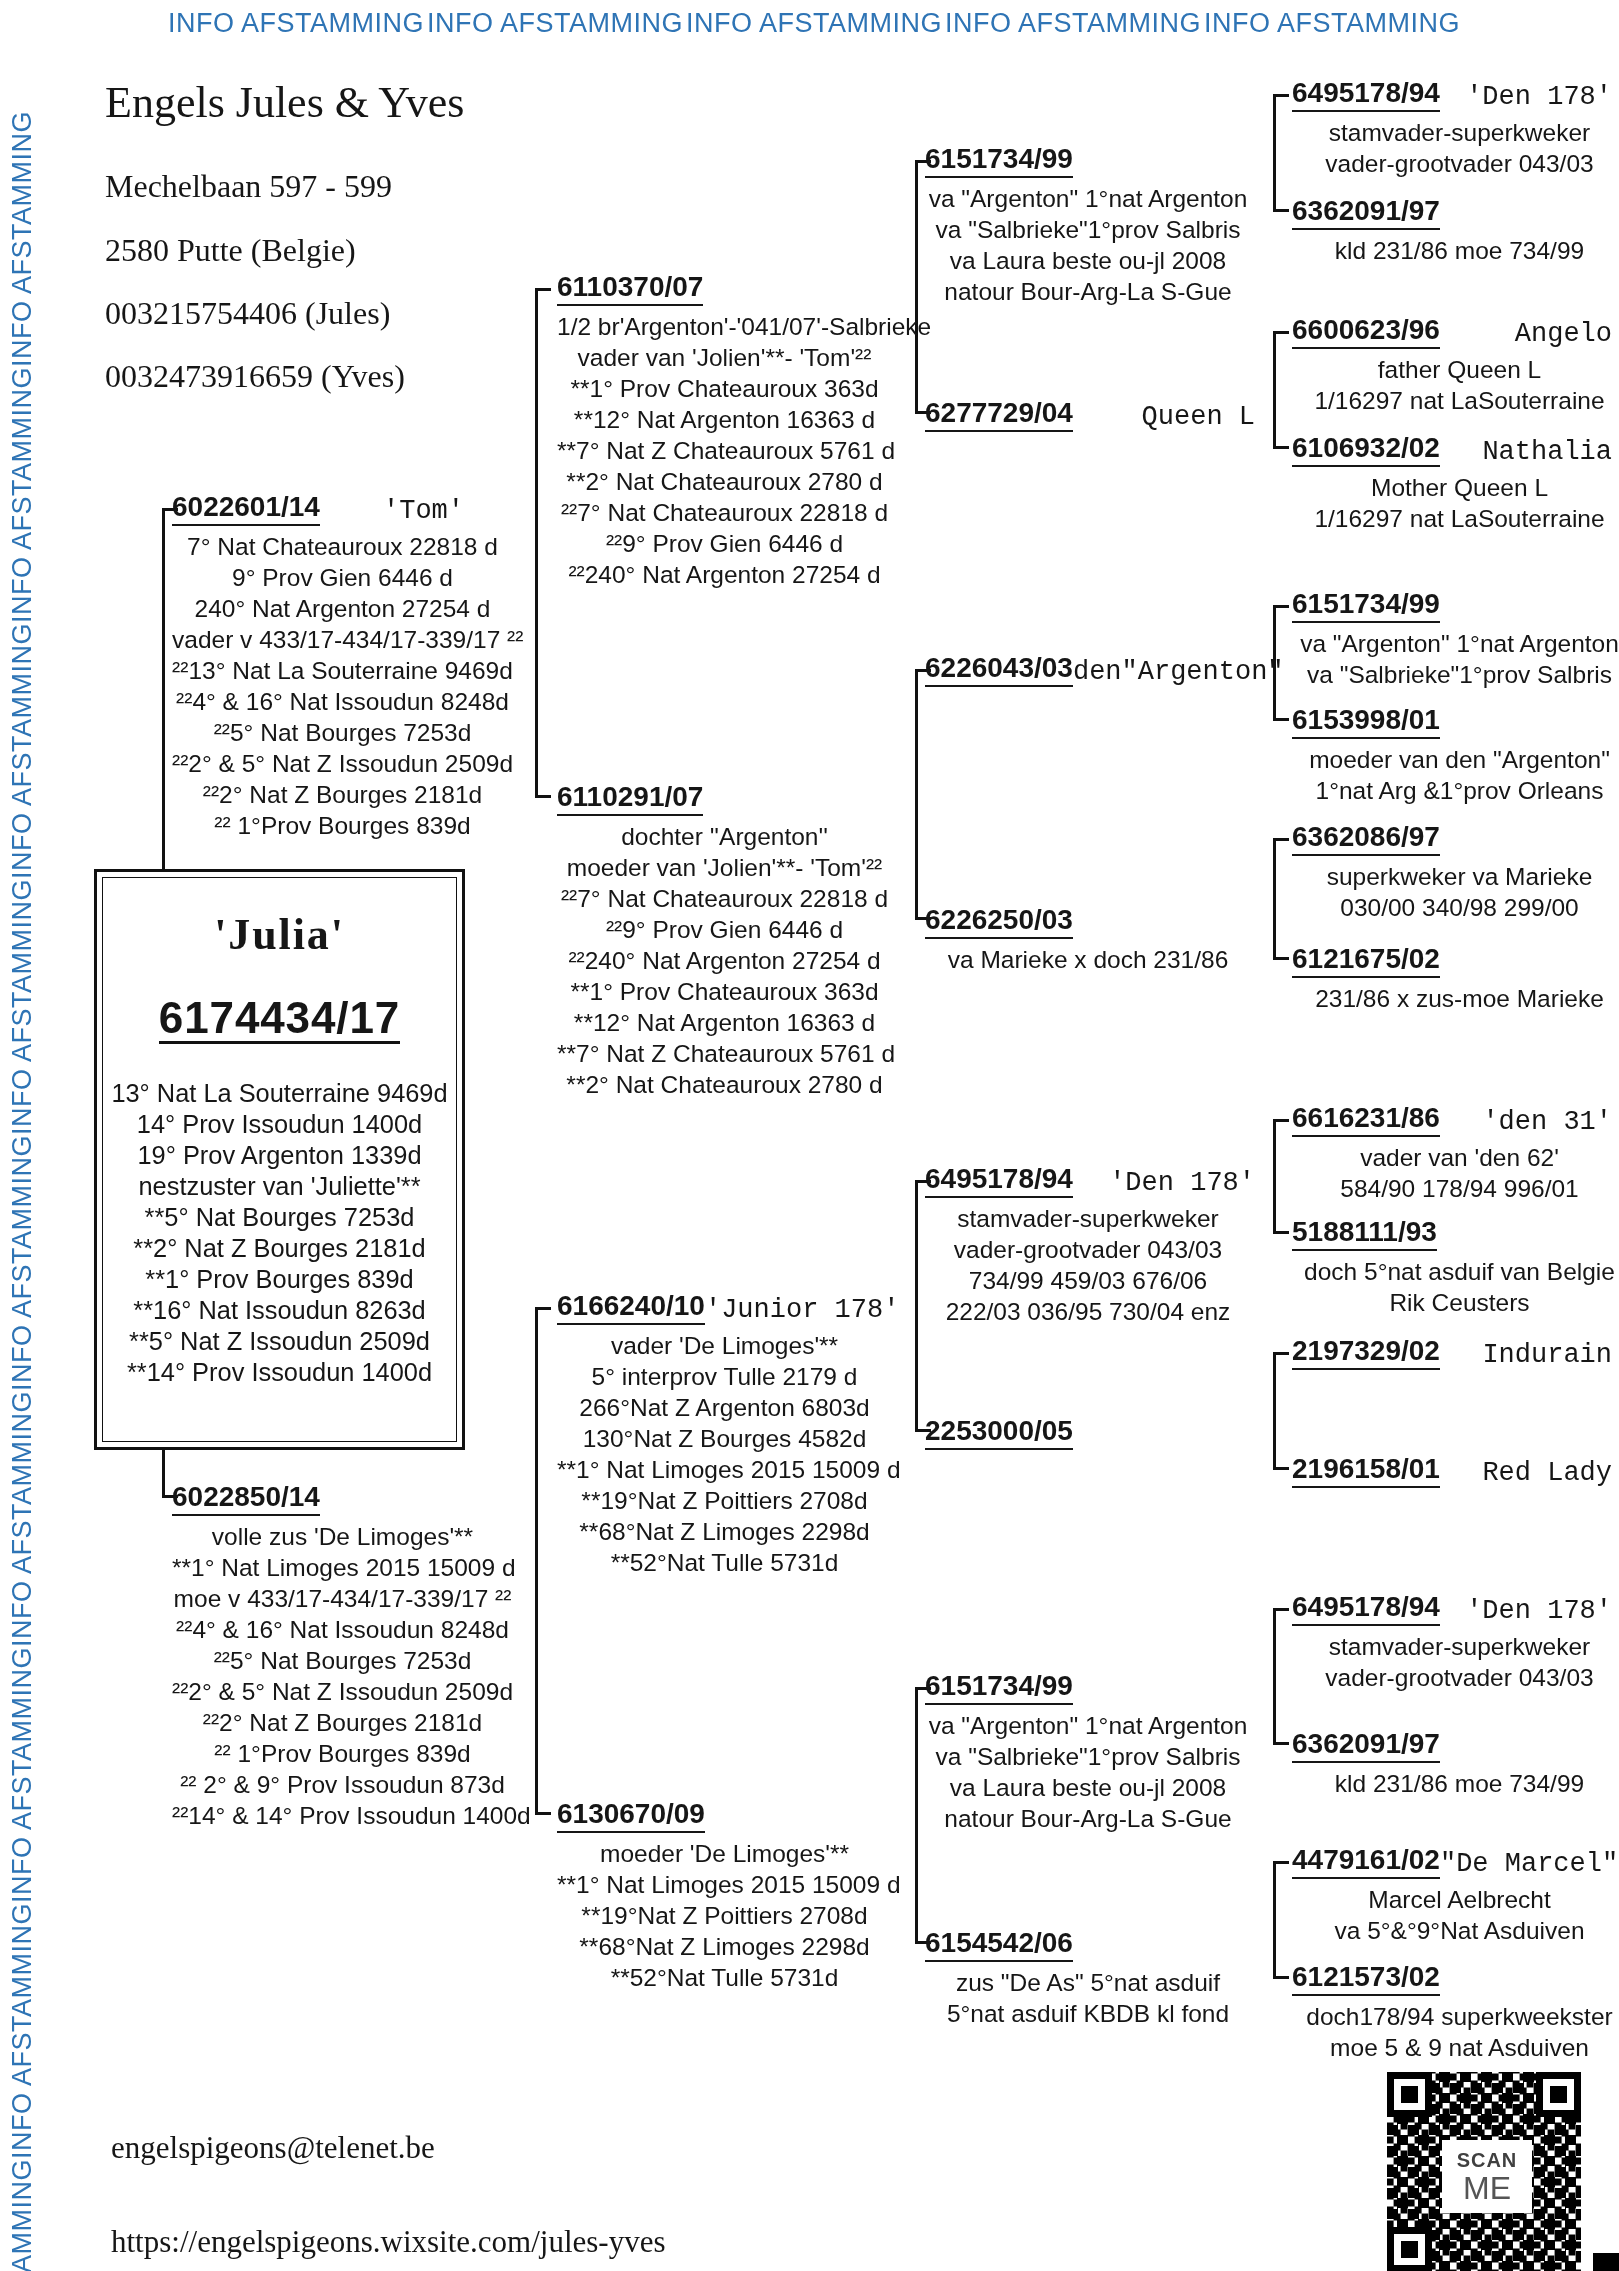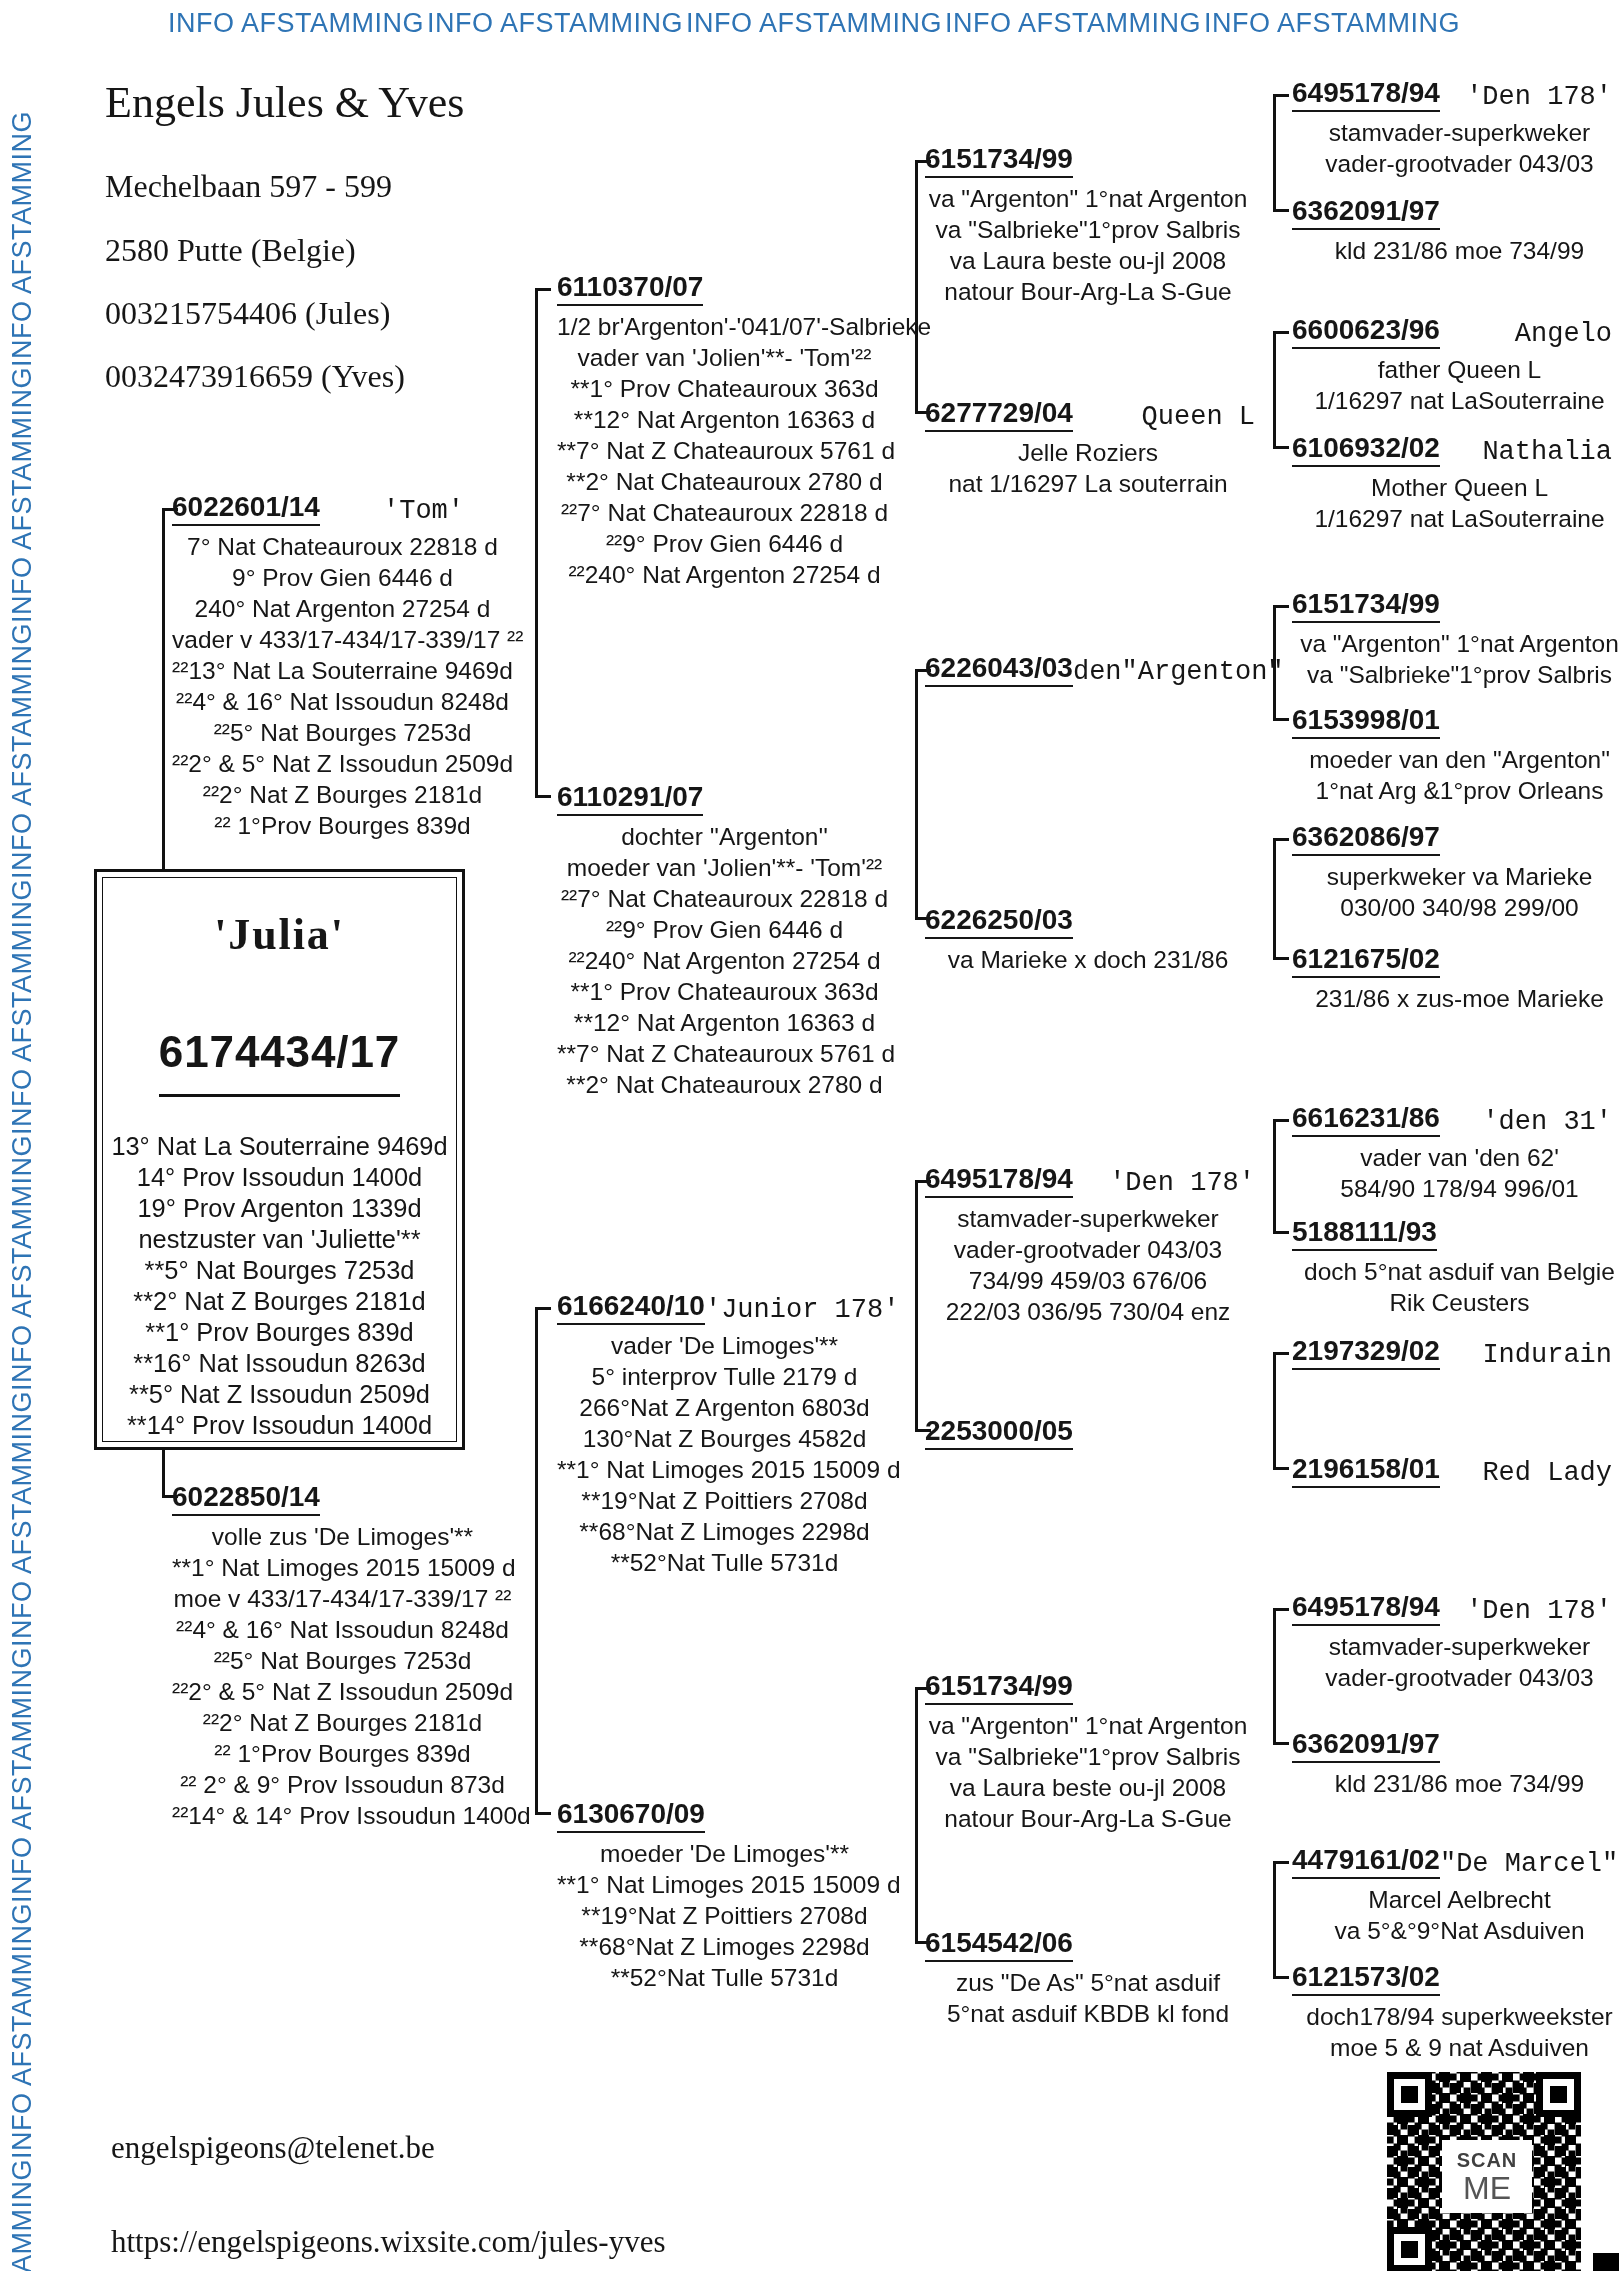--- a/index.html
+++ b/index.html
@@ -50,22 +50,22 @@
   .subject-box {
     position:absolute; left:94px; top:869px; width:371px; height:581px;
     border:3.8px solid #111; background:#fff; padding:4.7px;
   }
   .subject-inner { width:100%; height:100%; border:1.9px solid #111; text-align:center; }
   .subject-name {
     margin-top:24.5px; font-family:"Liberation Serif", serif;
     font-size:44px; font-weight:bold; letter-spacing:1.9px; line-height:66px;
   }
   .subject-ring {
-    display:inline-block; margin-top:62px; font-size:44px; font-weight:bold;
-    border-bottom:3.8px solid #111; padding-bottom:20px; letter-spacing:0.9px; line-height:44px;
+    display:inline-block; margin-top:28px; font-size:44px; font-weight:bold;
+    border-bottom:3.8px solid #111; padding-bottom:1px; letter-spacing:0.9px; line-height:44px;
   }
   .subject-lines { margin-top:34px; }
   .subject-lines .line { font-size:25.4px; line-height:31px; }
   
   .footer-text { position:absolute; font-family:"Liberation Serif", serif; font-size:31px; white-space:nowrap; }
   
   .qr {
     position:absolute; left:1387px; top:2072px; width:194px; height:200px;
     background:
       conic-gradient(#000 90deg, #fff 90deg 180deg, #000 180deg 270deg, #fff 270deg) 0 0/21px 21px,
@@ -236,24 +236,20 @@
       <div class="line">va "Argenton" 1°nat Argenton</div>
       <div class="line">va "Salbrieke"1°prov Salbris</div>
       <div class="line">va Laura beste ou-jl 2008</div>
       <div class="line">natour Bour-Arg-La S-Gue</div>
     </div>
 </div>
 <div class="block g4" style="left:925px; top:399px;">
   <div class="ringrow">
       <span class="ring">6277729/04</span>
       <span class="name">Queen L</span>
-    </div>
-  <div class="lines">
-      <div class="line">Jelle Roziers</div>
-      <div class="line">nat 1/16297 La souterrain</div>
     </div>
 </div>
 <div class="block g4" style="left:925px; top:654px;">
   <div class="ringrow">
       <span class="ring">6226043/03</span>
       <span class="name">den"Argenton"</span>
     </div>
 </div>
 <div class="block g4" style="left:925px; top:906px;">
   <div class="ringrow">

